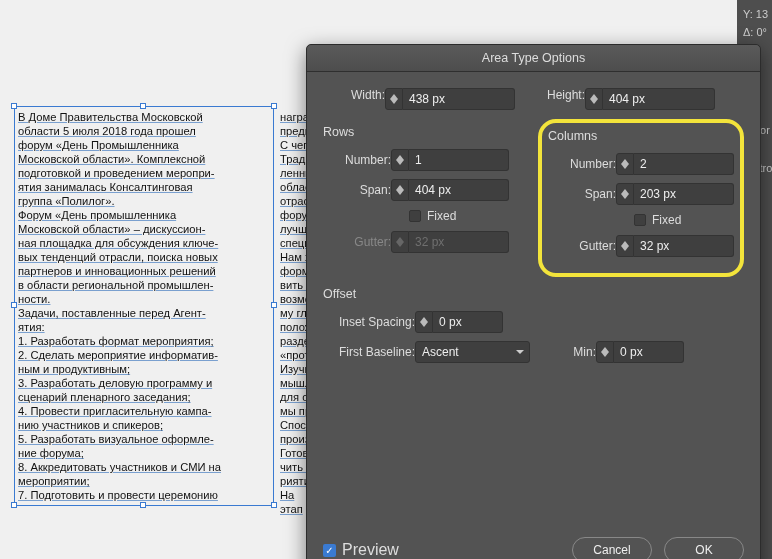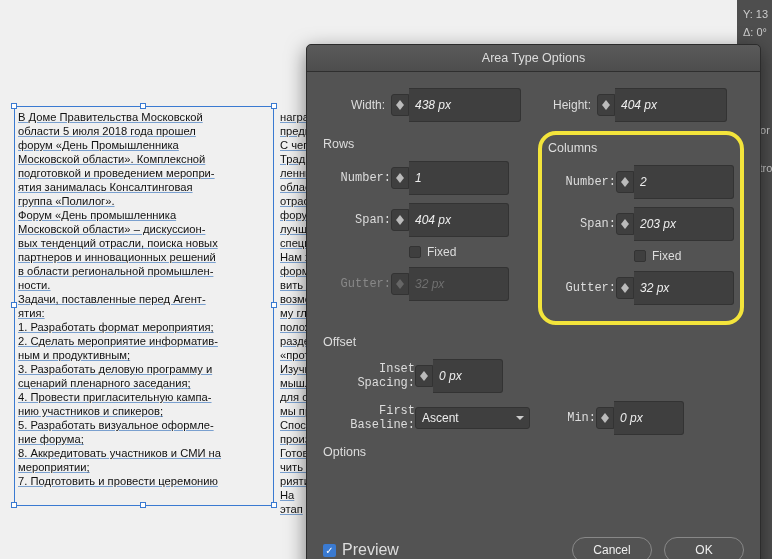--- a/index.html
+++ b/index.html
@@ -16,36 +16,36 @@
   .doc .snip { position: absolute; left: 262px; top: 0; width: 40px; color: #111; }
   .doc .sel { position: absolute; border: 1px solid #3a7ad1; }
   .doc .handle { position: absolute; width: 6px; height: 6px; background: #fff; border: 1px solid #3a7ad1; }
 
   
   .dialog { position: absolute; left: 306px; top: 44px; width: 455px; height: 531px; background: #535353; border: 1px solid #2c2c2c; border-radius: 5px; box-shadow: 0 6px 20px rgba(0,0,0,.5); color: #ddd; }
   .titlebar { height: 27px; line-height: 27px; text-align: center; font-size: 12.5px; color: #ddd; border-bottom: 1px solid #2f2f2f; background: linear-gradient(#5a5a5a,#4d4d4d); border-radius: 5px 5px 0 0; }
   .body { padding: 16px 16px 10px 16px; font-size: 12px; }
 
   .toprow { display: flex; gap: 22px; margin-bottom: 15px; }
-  .pair { display: flex; align-items: center; gap: 6px; }
+  .pair { display: flex; align-items: flex-start; }
   .lbl { color: #ddd; font-size: 12px; min-width: 48px; text-align: right; }
   .stepper { display: flex; align-items: center; }
   .stepbtn { width: 18px; height: 22px; background: #3f3f3f; border: 1px solid #333; color: #ccc; font-size: 8px; display: flex; flex-direction: column; justify-content: center; align-items: center; border-radius: 3px 0 0 3px; }
   .stepbtn svg { width:8px; height:5px; }
-  .numin { height: 34px; background: #3f3f3f; border: 1px solid #333; border-left: none; color: #eee; font-size: 12px; padding: 0 6px; border-radius: 0 3px 3px 0; outline: none; font-style: italic; }
+  .numin { height: 22px; background: #3f3f3f; border: 1px solid #333; border-left: none; color: #eee; font-size: 12px; padding: 0 6px; border-radius: 0 3px 3px 0; outline: none; }
   .numin.w1 { width: 112px; }
   .numin.w2 { width: 100px; }
   .numin.disabled { color: #6f6f6f; }
   .stepbtn.disabled { color: #6f6f6f; }
 
   .twocol { display: flex; gap: 10px; }
   .panelcol { flex: 1; }
   .sect-title { font-size: 12.5px; color: #ddd; margin-bottom: 10px; }
   .frow { display: flex; align-items: center; margin-bottom: 8px; }
-  .frow .lbl { width: 68px; font-family: Liberation Mono, monospace; }
+  .frow .lbl { width: 68px; }
   .chkrow { display: flex; align-items: center; gap: 6px; margin: 4px 0 8px 86px; }
   .chkbox { width: 12px; height: 12px; border: 1px solid #333; background: #3f3f3f; border-radius: 2px; display:flex; align-items:center; justify-content:center;}
   .highlight { border: 4px solid #f3e43b; border-radius: 18px; padding: 6px 6px 8px 6px; margin-top: -6px; }
 
   .sect { margin-top: 10px; }
 
   .select { height: 22px; background: #3f3f3f; border: 1px solid #333; color: #eee; font-size: 12px; padding: 0 18px 0 6px; border-radius: 3px; outline:none; width: 115px; position:relative; appearance:none;}
   .selwrap { position: relative; display:inline-block;}
   .selwrap::after { content:""; position:absolute; right:6px; top:9px; border:4px solid transparent; border-top-color:#ccc;}
 
@@ -89,20 +89,21 @@
   <div class="col1 ul" id="doc-col1">
       <div>В Доме Правительства Московской</div>
       <div>области 5 июля 2018 года прошел</div>
       <div>форум «День Промышленника</div>
       <div>Московской области». Комплексной</div>
       <div>подготовкой и проведением меропри-</div>
       <div>ятия занималась Консалтинговая</div>
       <div>группа «Полилог».</div>
       <div>Форум «День промышленника</div>
       <div>Московской области» – дискуссион-</div>
+      <div>ная площадка для обсуждения ключе-</div>
       <div>вых тенденций отрасли, поиска новых</div>
       <div>партнеров и инновационных решений</div>
       <div>в области региональной промышлен-</div>
       <div>ности.</div>
       <div>Задачи, поставленные перед Агент-</div>
       <div>ятия:</div>
       <div>1. Разработать формат мероприятия;</div>
       <div>2. Сделать мероприятие информатив-</div>
       <div>ным и продуктивным;</div>
       <div>3. Разработать деловую программу и</div>
@@ -315,21 +316,20 @@
               <svg viewBox="0 0 8 5">
                 <path d="M0 0 L4 5 L8 0" fill="#bbb"></path>
               </svg>
             </div>
             <input class="numin" style="width: 70px;" value="0 px">
           </div>
       </div>
     </div>
 
     <div class="sect">
-      <div class="sect-title">Options</div>
     </div>
 
 
   </div>
   <div class="footer">
     <div class="chk-preview">
       <div class="prevchk">✓</div>
       <span>Preview</span>
     </div>
     <div class="spacer"></div>

